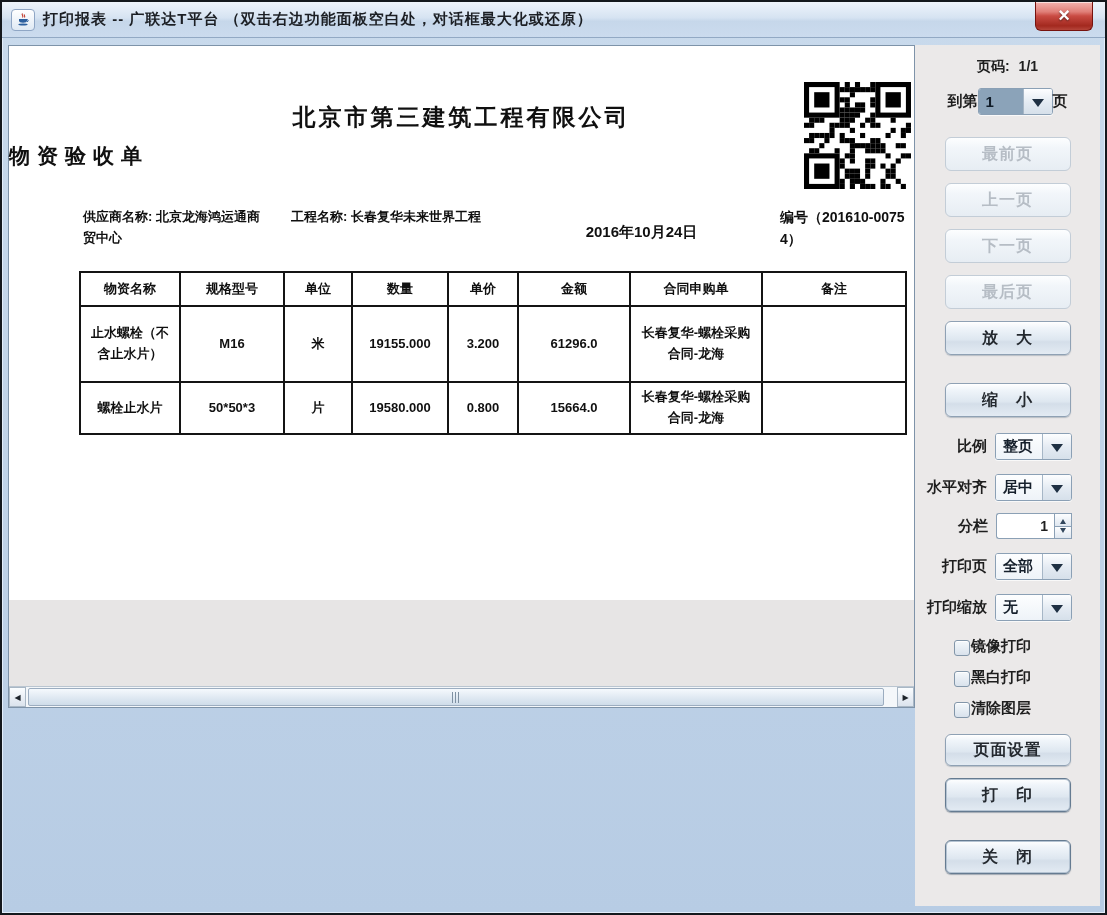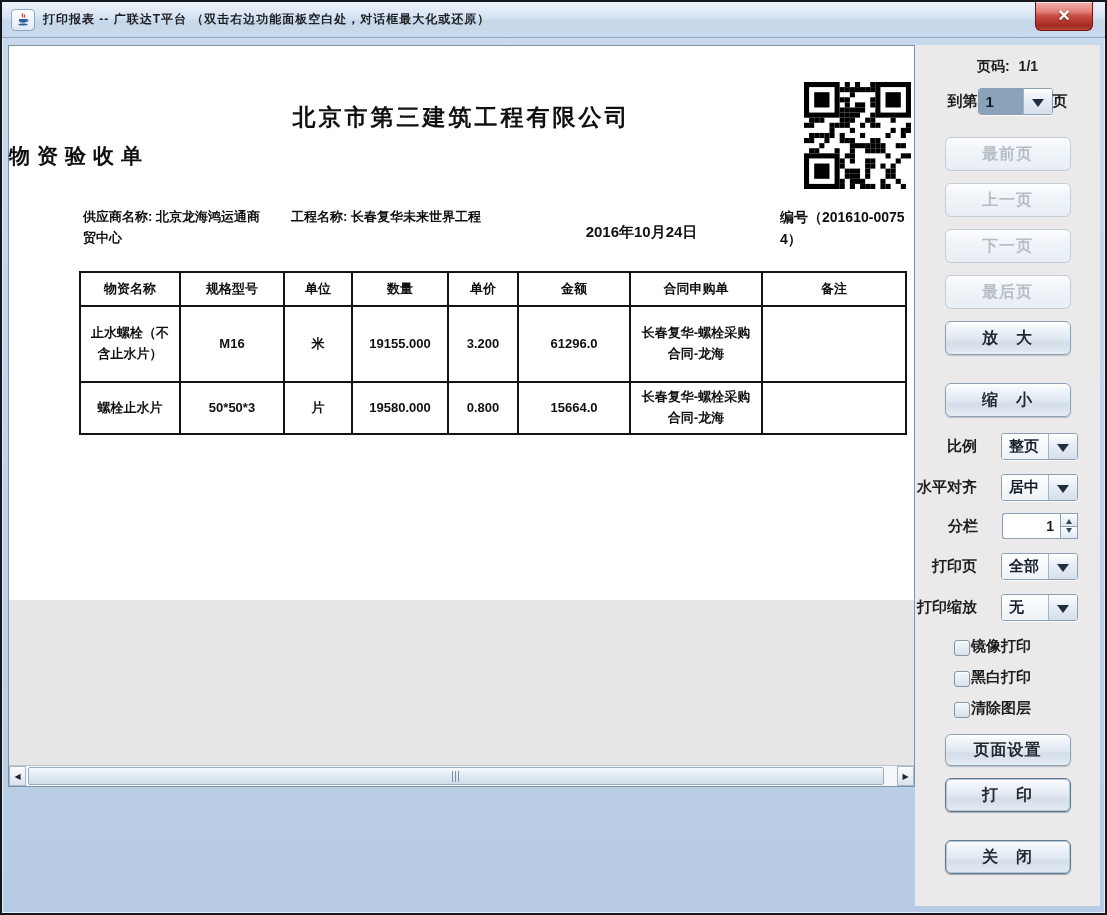--- a/index.html
+++ b/index.html
@@ -23,21 +23,21 @@
     border-bottom:1px solid #92a9c4;
     display:flex; align-items:center; padding-left:9px;
   }
   .appicon {
     width:24px; height:22px; border-radius:4px;
     background:linear-gradient(180deg,#ffffff,#dfe9f4);
     border:1px solid #8fa6c5;
     display:flex; align-items:center; justify-content:center;
     margin-right:8px;
   }
-  .wtitle { font-size:12px; font-weight:bold; color:#1c1f24; letter-spacing:1px; }
+  .wtitle { font-size:15px; font-weight:bold; color:#1c1f24; letter-spacing:1px; }
   .closebtn {
     position:absolute; top:0; right:12px; width:58px; height:29px;
     border:1px solid #76120e; border-top:none;
     border-radius:0 0 6px 6px;
     background:linear-gradient(180deg,#f3b3ae 0%,#e07f78 35%,#c94b43 50%,#a3291f 85%,#b5453a 100%);
     box-shadow: inset 0 1px 0 rgba(255,255,255,.6);
     display:flex; align-items:center; justify-content:center;
     cursor:pointer;
   }
   .closebtn .x {
@@ -45,21 +45,21 @@
     text-shadow:0 1px 2px rgba(0,0,0,.55); margin-top:-3px;
   }
   
   .client {
     position:absolute; top:38px; left:0; right:0; bottom:0;
     padding:5px 5px 7px 6px;
     display:flex;
   }
   
   .preview {
-    width:907px; height:742px;
+    width:907px; height:663px;
     border:1px solid #7e93a9;
     background:#fff;
     display:flex; flex-direction:column;
     position:relative;
   }
   .page { height:554px; background:#ffffff; position:relative; color:#101010; font-weight:bold; }
   .rest { flex:1; background:#e7e5e5; }
   .company { text-align:center; margin-top:56px; font-size:23px; letter-spacing:3px; }
   .doctitle { margin-top:9px; font-size:21px; letter-spacing:7px; }
   .qr { position:absolute; top:36px; right:3px; width:107px; height:107px; }
@@ -148,21 +148,21 @@
   }
   .combo .val.selblue { background:#8ba3b9; color:#101c28; min-width:44px; }
   .combo .cbtn {
     width:29px; display:flex; align-items:center; justify-content:center;
     background:linear-gradient(180deg,#fdfeff 0%,#e3eaf2 55%,#d6e0ea 100%);
     border-left:1px solid #a6b6c6;
   }
   .tri { width:0; height:0; border:6px solid transparent; border-top:8px solid #1f3043; margin-top:8px; }
   .ctlrow {
     width:100%; display:flex; align-items:center; justify-content:flex-end;
-    gap:24px; padding-right:22px;text-align:center;
+    gap:8px; padding-right:28px;text-align:center;
   }
   .ctlrow label { font-size:15px; font-weight:bold; }
   
   .spinner { display:inline-flex; height:26px; }
   .spinner .sval {
     width:58px; background:#fff; border:1px solid #8ba0b5; border-right:none;
     border-radius:3px 0 0 3px;
     display:flex; align-items:center; justify-content:flex-end;
     padding-right:6px; font-size:14px; font-weight:bold;
   }

